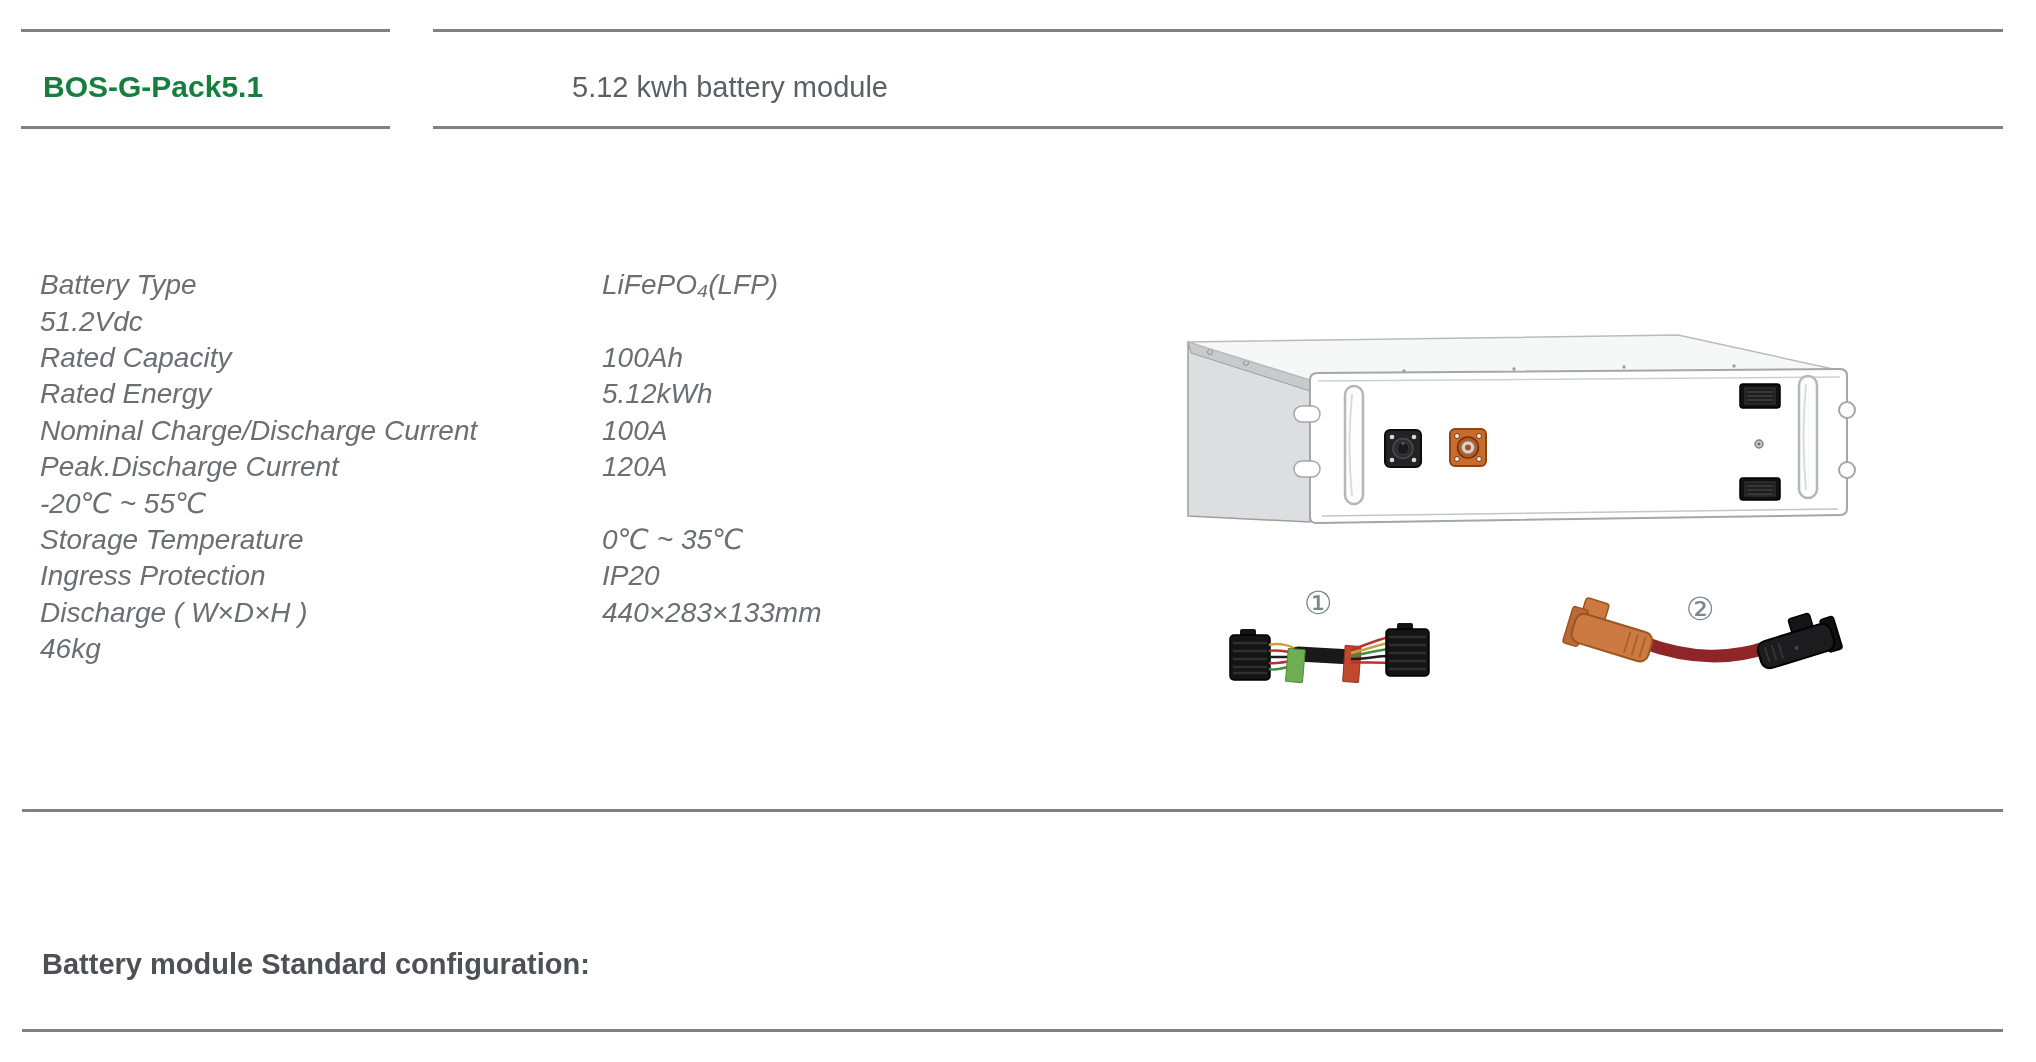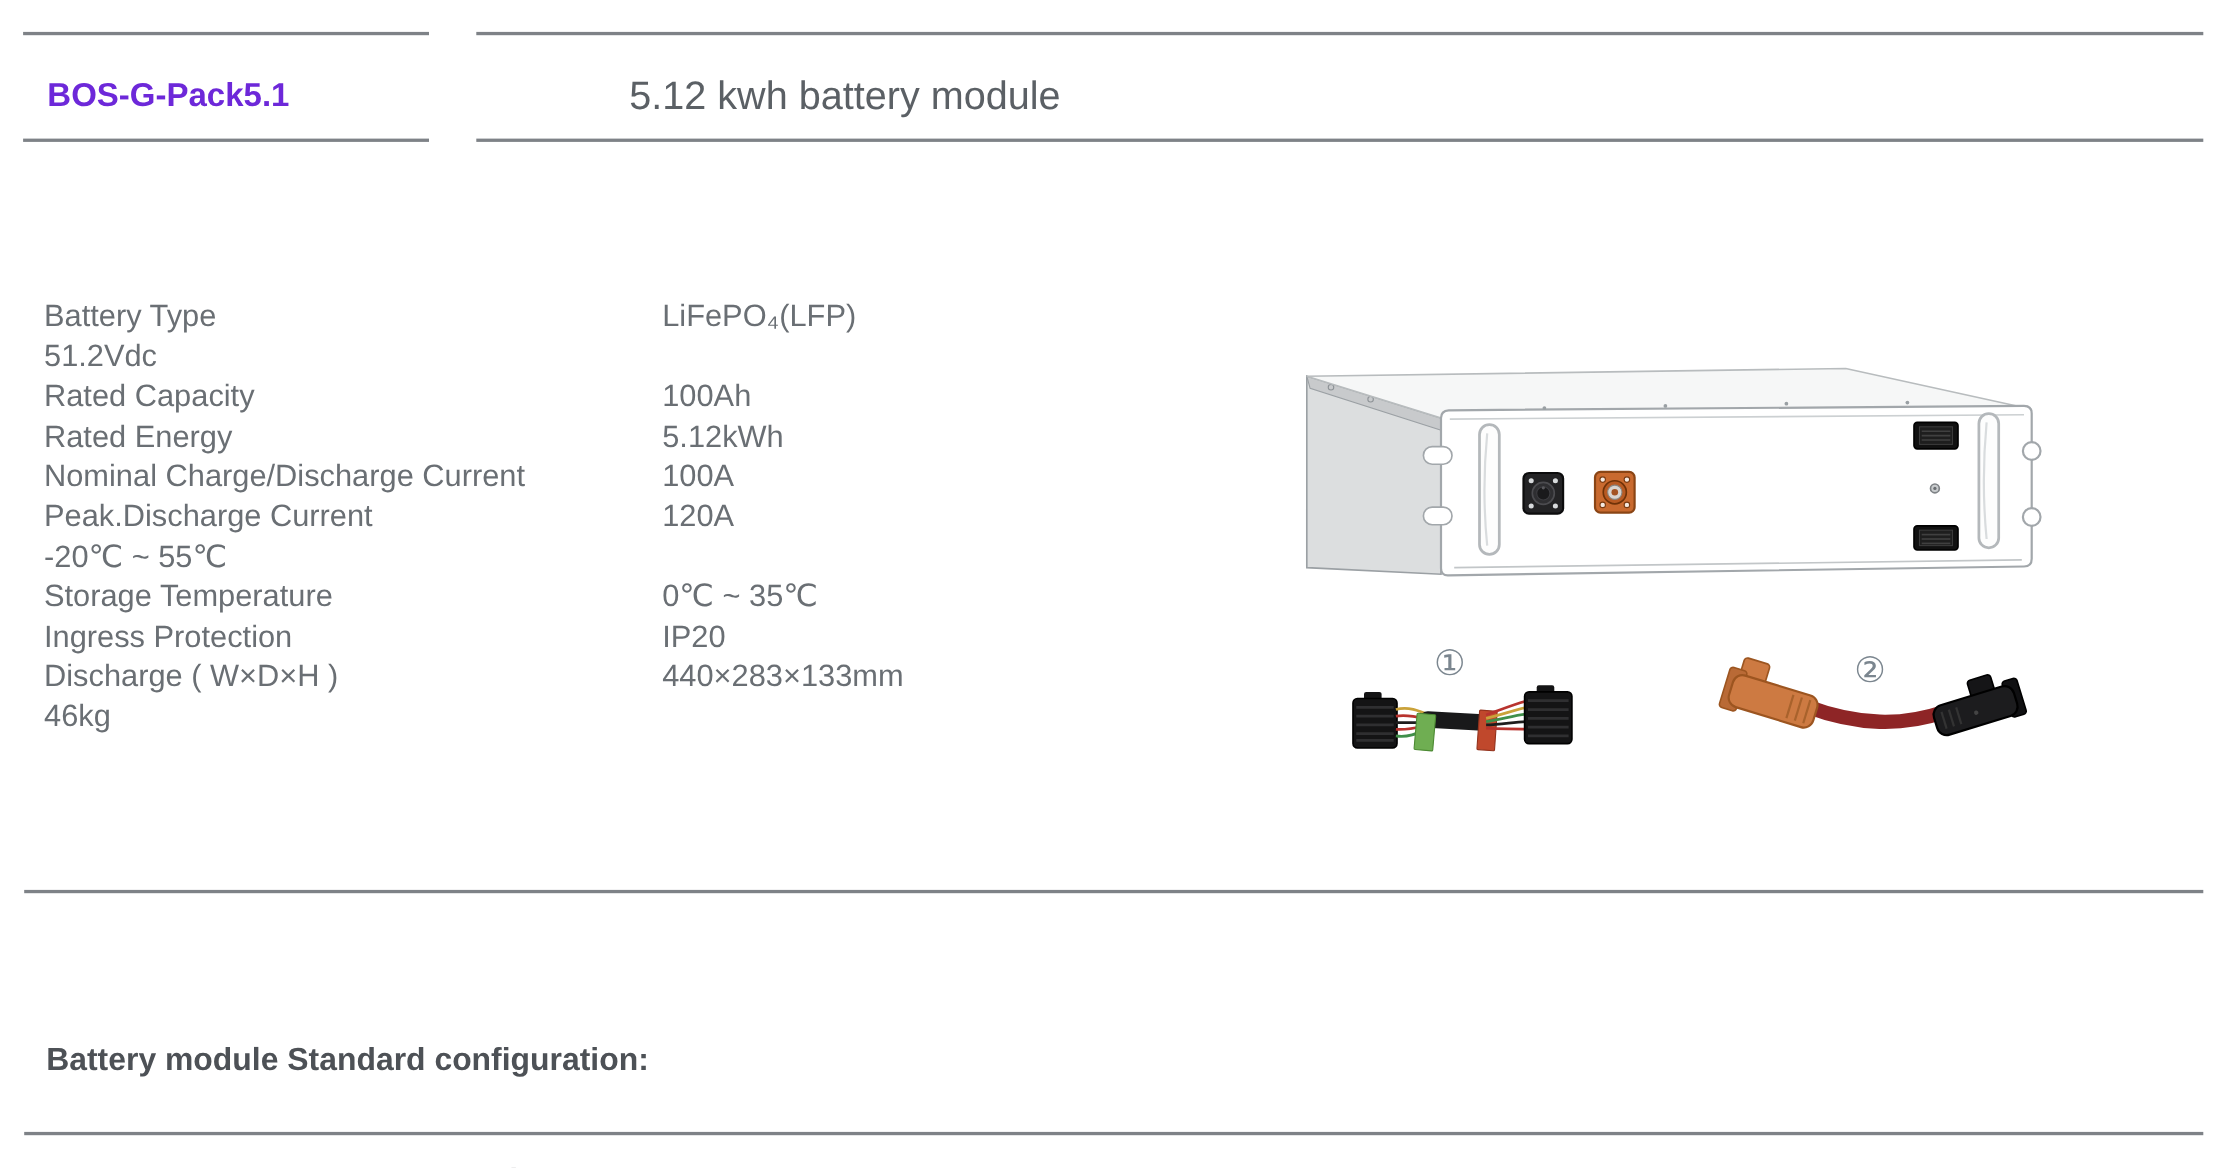--- a/index.html
+++ b/index.html
@@ -11,25 +11,25 @@
     overflow:hidden;
   }
   
   .hdr-block{
     position:absolute;top:29px;height:100px;
     border-top:3px solid #7e8287;border-bottom:3px solid #7e8287;
     box-sizing:border-box;display:flex;align-items:center;
   }
   .hdr-left{left:21px;width:369px;padding-left:22px;}
   .hdr-right{left:433px;width:1570px;padding-left:139px;}
-  .model-name{font-size:30px;font-weight:bold;color:#6d28d9;padding-top:16px;}
-  .subtitle{font-size:36px;color:#5b6065;padding-top:16px;}
+  .model-name{font-size:30px;font-weight:bold;color:#15803d;padding-top:16px;}
+  .subtitle{font-size:29px;color:#5b6065;padding-top:16px;}
   
   .specs{position:absolute;left:40px;top:267px;font-size:28px;color:#6a6f74;}
-  .spec-row{display:flex;height:36.4px;align-items:flex-end;}
+  .spec-row{display:flex;height:36.4px;align-items:center;font-style:italic;}
   .spec-label{width:562px;flex:0 0 562px;}
   .spec-value{white-space:pre;}
   
   .divider{position:absolute;left:22px;width:1981px;border-top:3px solid #7e8287;height:0;}
   .divider-1{top:809px;}
   .divider-2{top:1029px;}
   
   .config{position:absolute;left:42px;top:873px;font-size:29px;font-weight:bold;
           color:#4d5156;line-height:36.5px;white-space:pre-wrap;}
   

